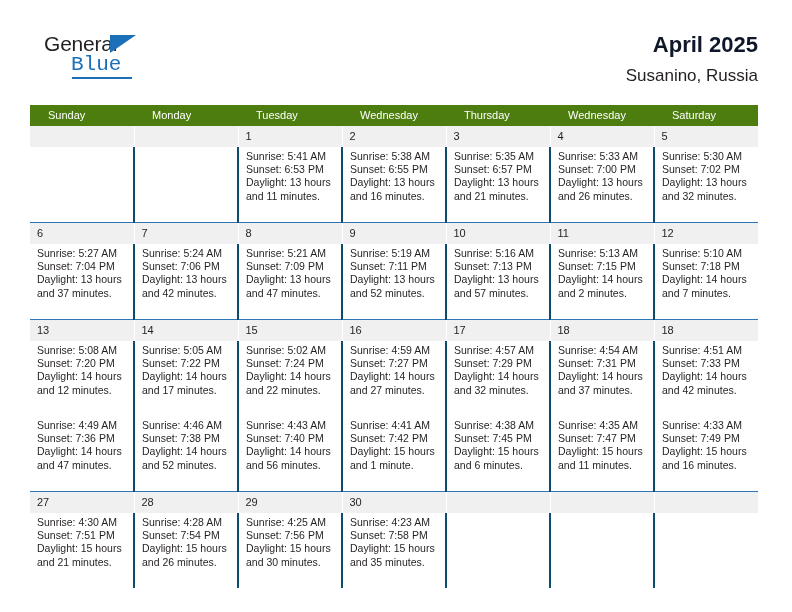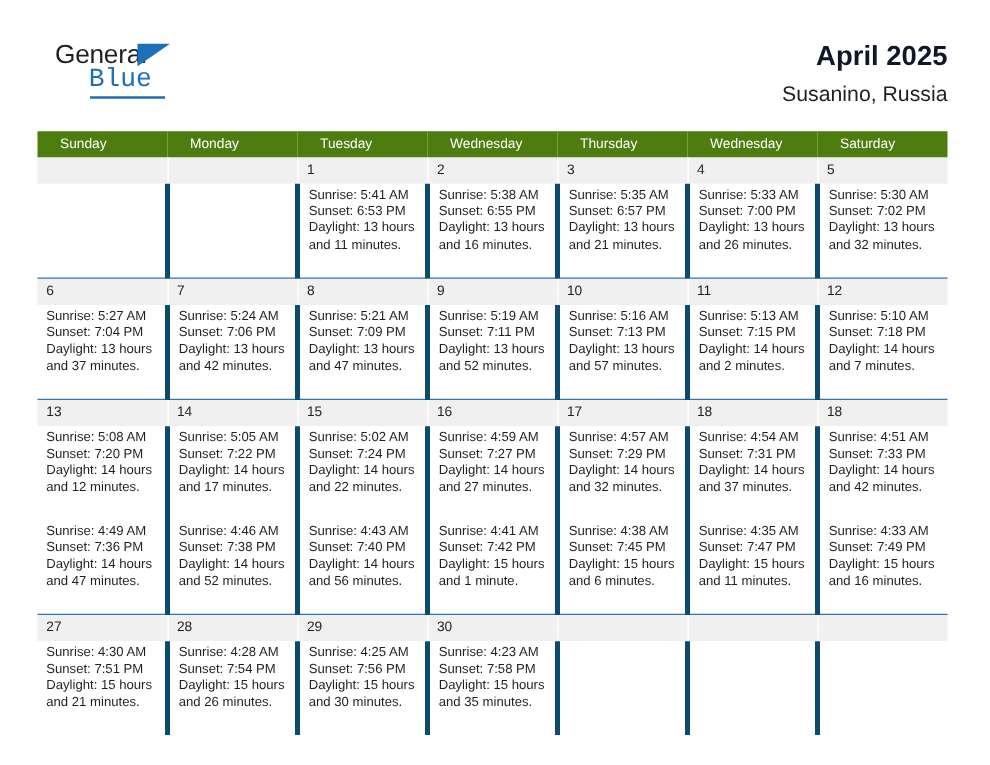--- a/index.html
+++ b/index.html
@@ -137,21 +137,21 @@
   .wk-numbers td:last-child { border-right: none; }
 
   .wk-details td {
     background: #ffffff;
     font-size: 10.5px;
     color: #231f20;
     padding: 3px 6px 0 7px;
     line-height: 13.2px;
     vertical-align: top;
     height: 72px;
-    border-right: 4px solid #0c4a6e;
+    border-right: 2px solid #0c4a6e;
   }
   .wk-details td:last-child { border-right: none; }
 
   .detail-line { display: block; white-space: nowrap; }
 </style>
 </head>
 <body>
 
 <div class="page">
 

